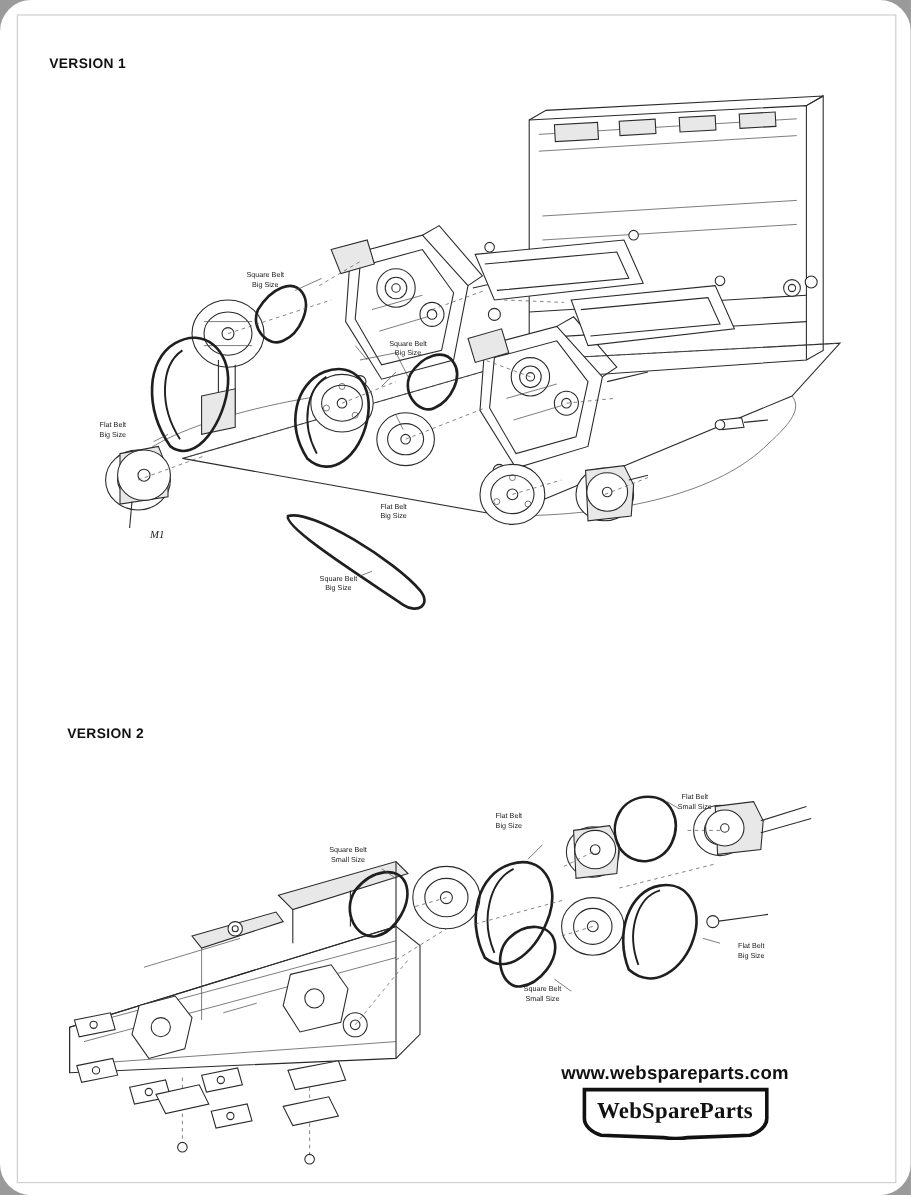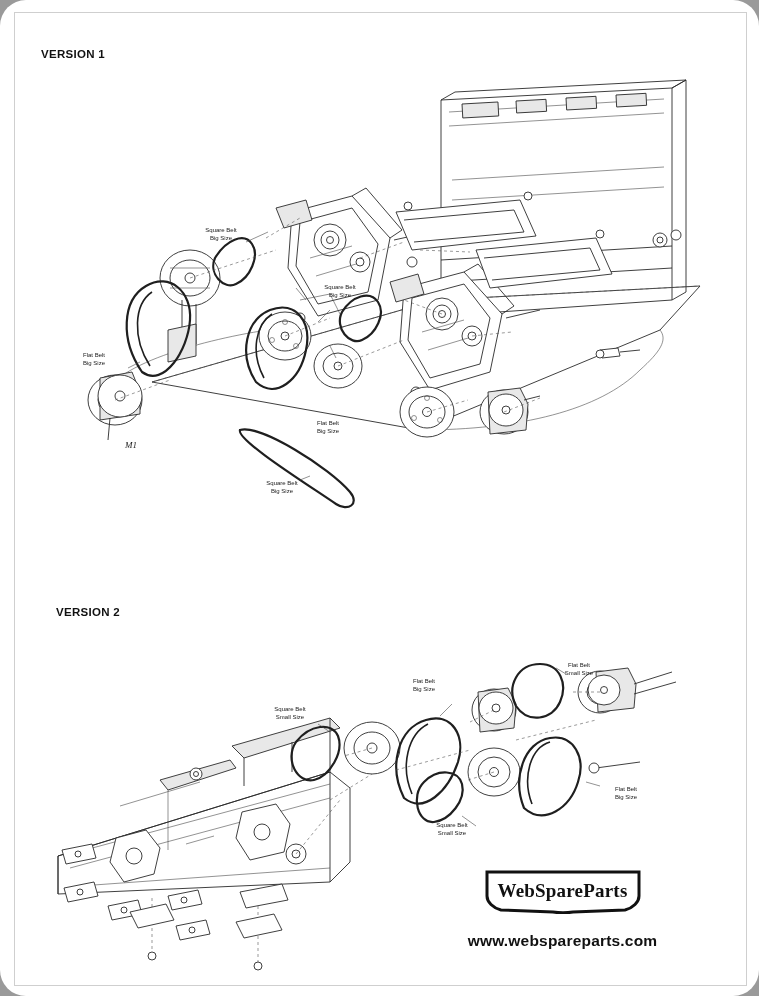--- a/index.html
+++ b/index.html
@@ -384,22 +384,22 @@
   <div class="callout" style="left:402px;top:678px;width:44px;">Flat Belt
 Big Size</div>
   <div class="callout" style="left:554px;top:662px;width:50px;">Flat Belt
 Small Size</div>
   <div class="callout" style="left:604px;top:786px;width:44px;">Flat Belt
 Big Size</div>
   <div class="callout" style="left:424px;top:822px;width:56px;">Square Belt
 Small Size</div>
 
   <div id="logo-block">
+    <div id="site-url">www.webspareparts.com</div>
     <div id="logo-shape">
       <svg width="172" height="46" viewBox="0 0 172 46" xmlns="http://www.w3.org/2000/svg">
         <path d="M10,4 L162,4 L162,28 C162,34 156,40 148,42 L96,44 C90,45 82,45 76,44 L24,42 C16,40 10,34 10,28 Z" fill="#ffffff" stroke="#111" stroke-width="3"></path>
       </svg>
       <div id="logo-text">WebSpareParts</div>
     </div>
-    <div id="site-url">www.webspareparts.com</div>
   </div>
 
 </div>
 
 </body></html>

